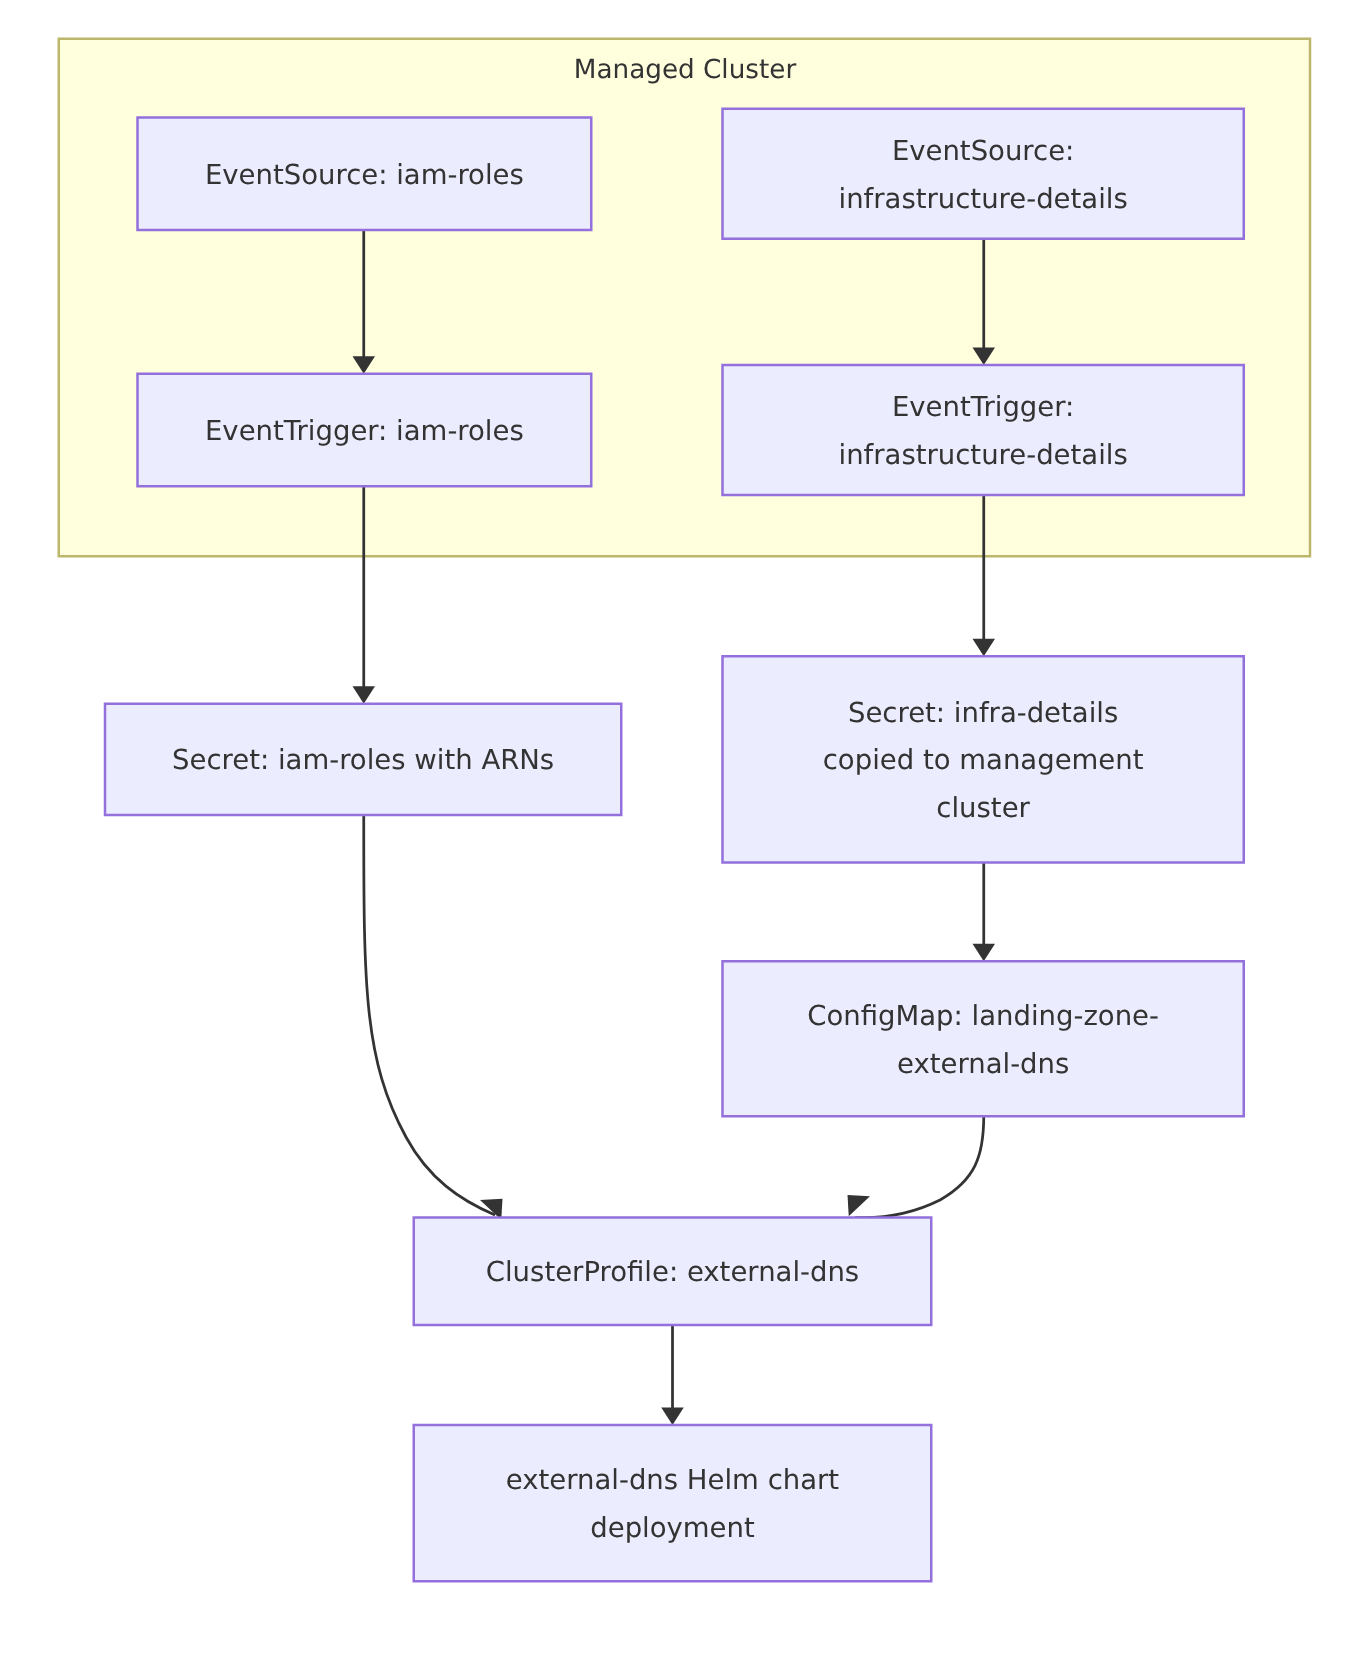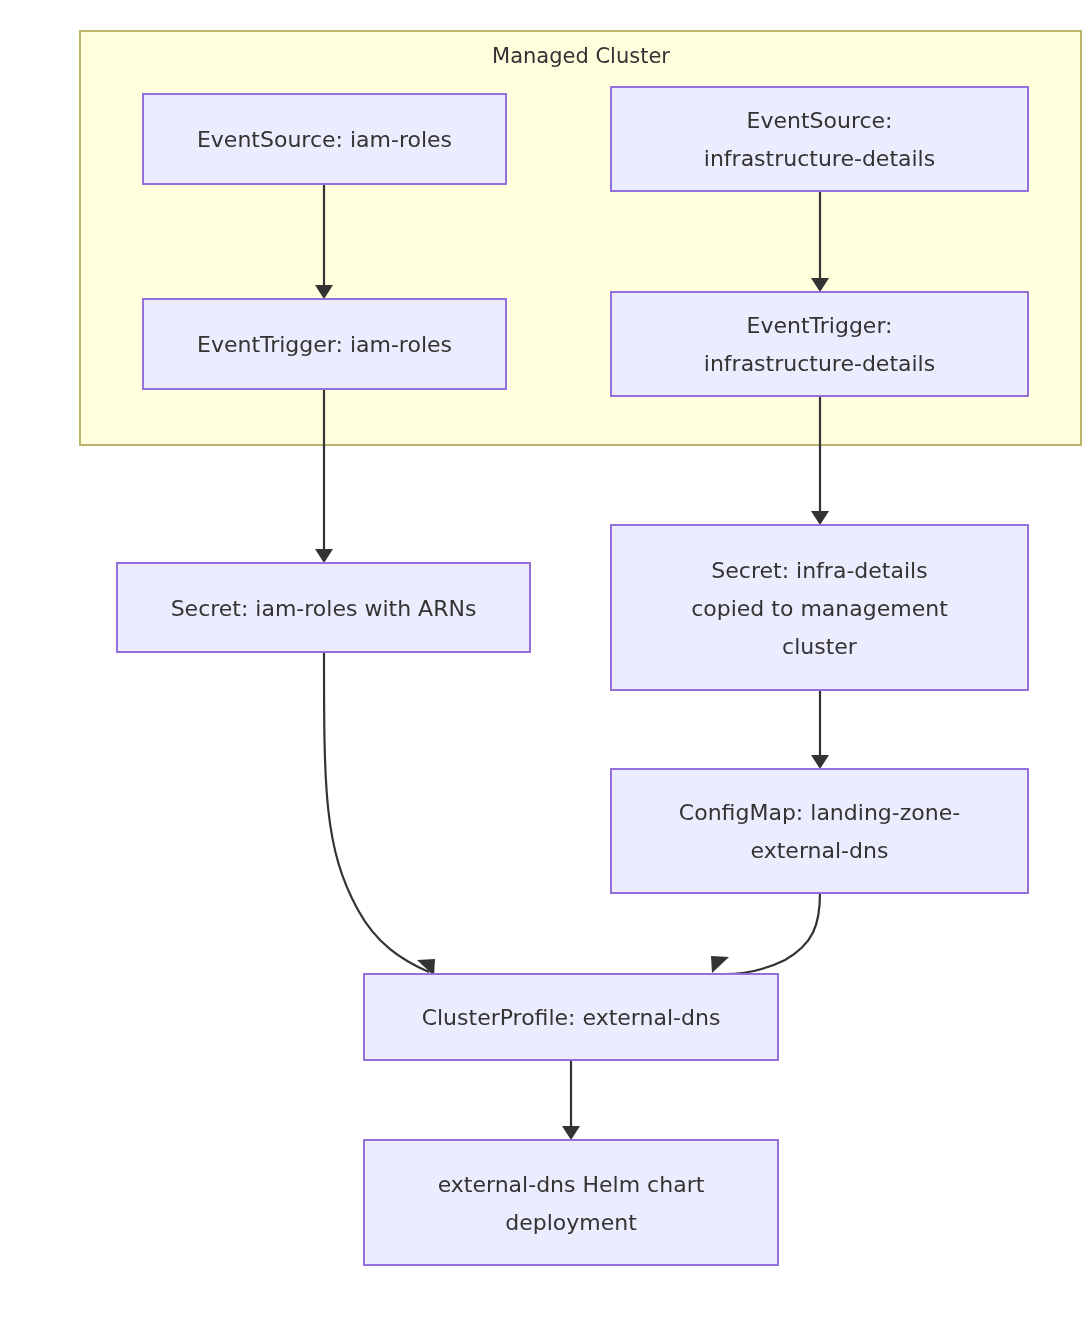--- a/index.html
+++ b/index.html
@@ -6,21 +6,20 @@
     margin: 0;
     padding: 0;
     background: #ffffff;
   }
   #canvas {
     position: relative;
     width: 884px;
     height: 1340px;
     background: #ffffff;
     font-family: "DejaVu Sans", "Liberation Sans", sans-serif;
-    margin-left: 33px;
   }
   svg.diagram {
     position: absolute;
     top: 0;
     left: 0;
     width: 1086px;
     height: 1340px;
     overflow: visible;
   }
   .cluster-rect {

